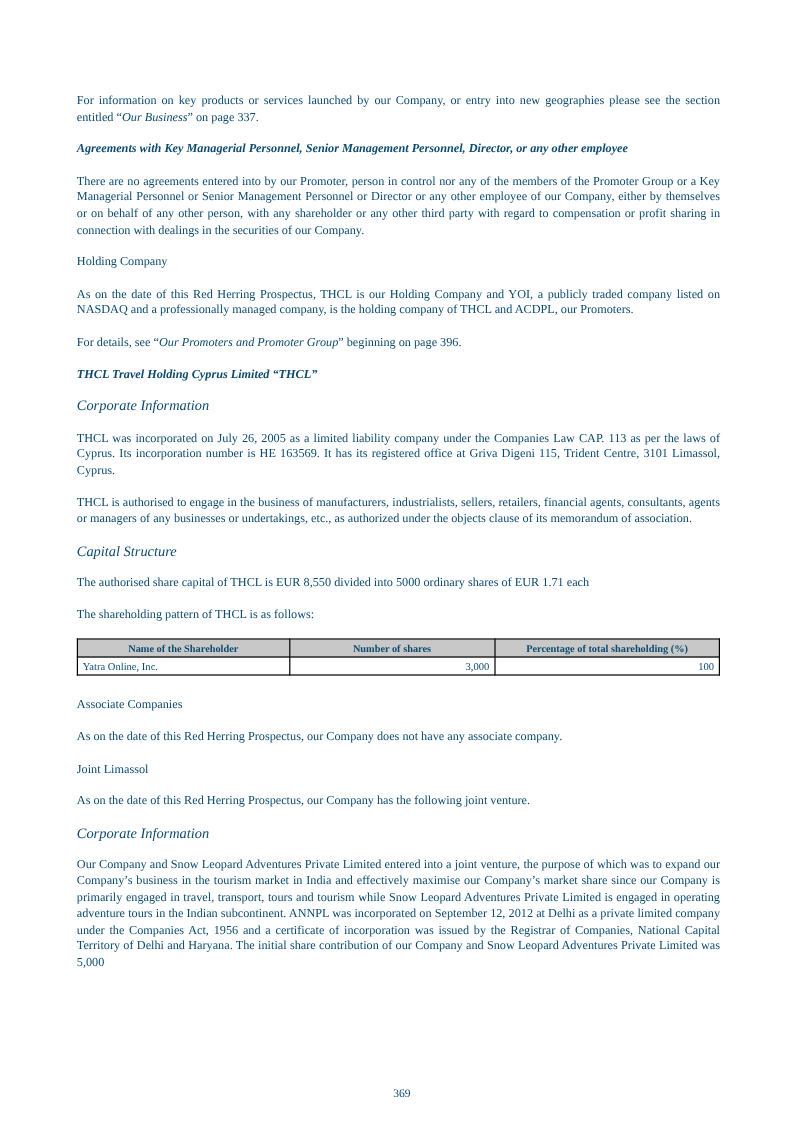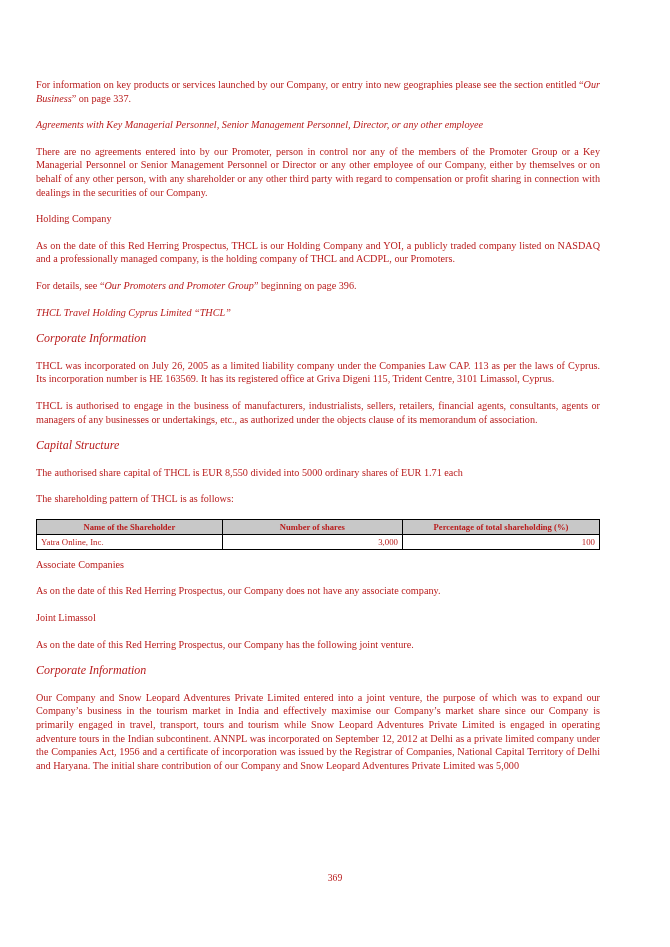--- a/index.html
+++ b/index.html
@@ -7,57 +7,57 @@
     padding: 0;
     background: #d8d8d8;
   }
   .page {
     width: 670px;
     height: 947px;
     background: #ffffff;
     margin: 0 auto;
     position: relative;
     box-sizing: border-box;
-    padding: 78px 70px 40px 36px;
+    padding: 78px 70px 40px 64px;
     font-family: "Liberation Serif", serif;
-    color: #b91c1c;
+    color: #0c4a6e;
   }
   p {
     margin: 0 0 13px 0;
     font-size: 10.2px;
     line-height: 13.6px;
     text-align: justify;
   }
   .body-text {
     font-family: "Liberation Serif", serif;
   }
   .bold-head {
     font-weight: normal;
     font-size: 10.2px;
     line-height: 13.6px;
     margin: 0 0 13px 0;
   }
   .bold-italic-head {
-    font-weight: normal;
+    font-weight: bold;
     font-style: italic;
     font-size: 10.2px;
     line-height: 13.6px;
     margin: 0 0 13px 0;
   }
   .italic-sub {
     font-style: italic;
     font-size: 12px;
     line-height: 13.6px;
     margin: 0 0 13px 0;
   }
   .it { font-style: italic; }
   table.sh {
     width: 100%;
     border-collapse: collapse;
-    margin: 4px 0 8px 0;
+    margin: 4px 0 18px 0;
     font-size: 9px;
   }
   table.sh th,
   table.sh td {
     border: 1px solid #000000;
     padding: 1px 4px;
     line-height: 12px;
   }
   table.sh th {
     background: #c8c8c8;
@@ -65,21 +65,21 @@
     text-align: center;
     font-size: 8.6px;
   }
   table.sh td {
     font-size: 8.8px;
   }
   td.num { text-align: right; }
   td.name { text-align: left; }
   .page-number {
     position: absolute;
-    bottom: 64px;
+    bottom: 30px;
     left: 0;
     width: 670px;
     text-align: center;
     font-size: 9.6px;
   }
 </style>
 </head>
 <body>
 
 <div class="page">

